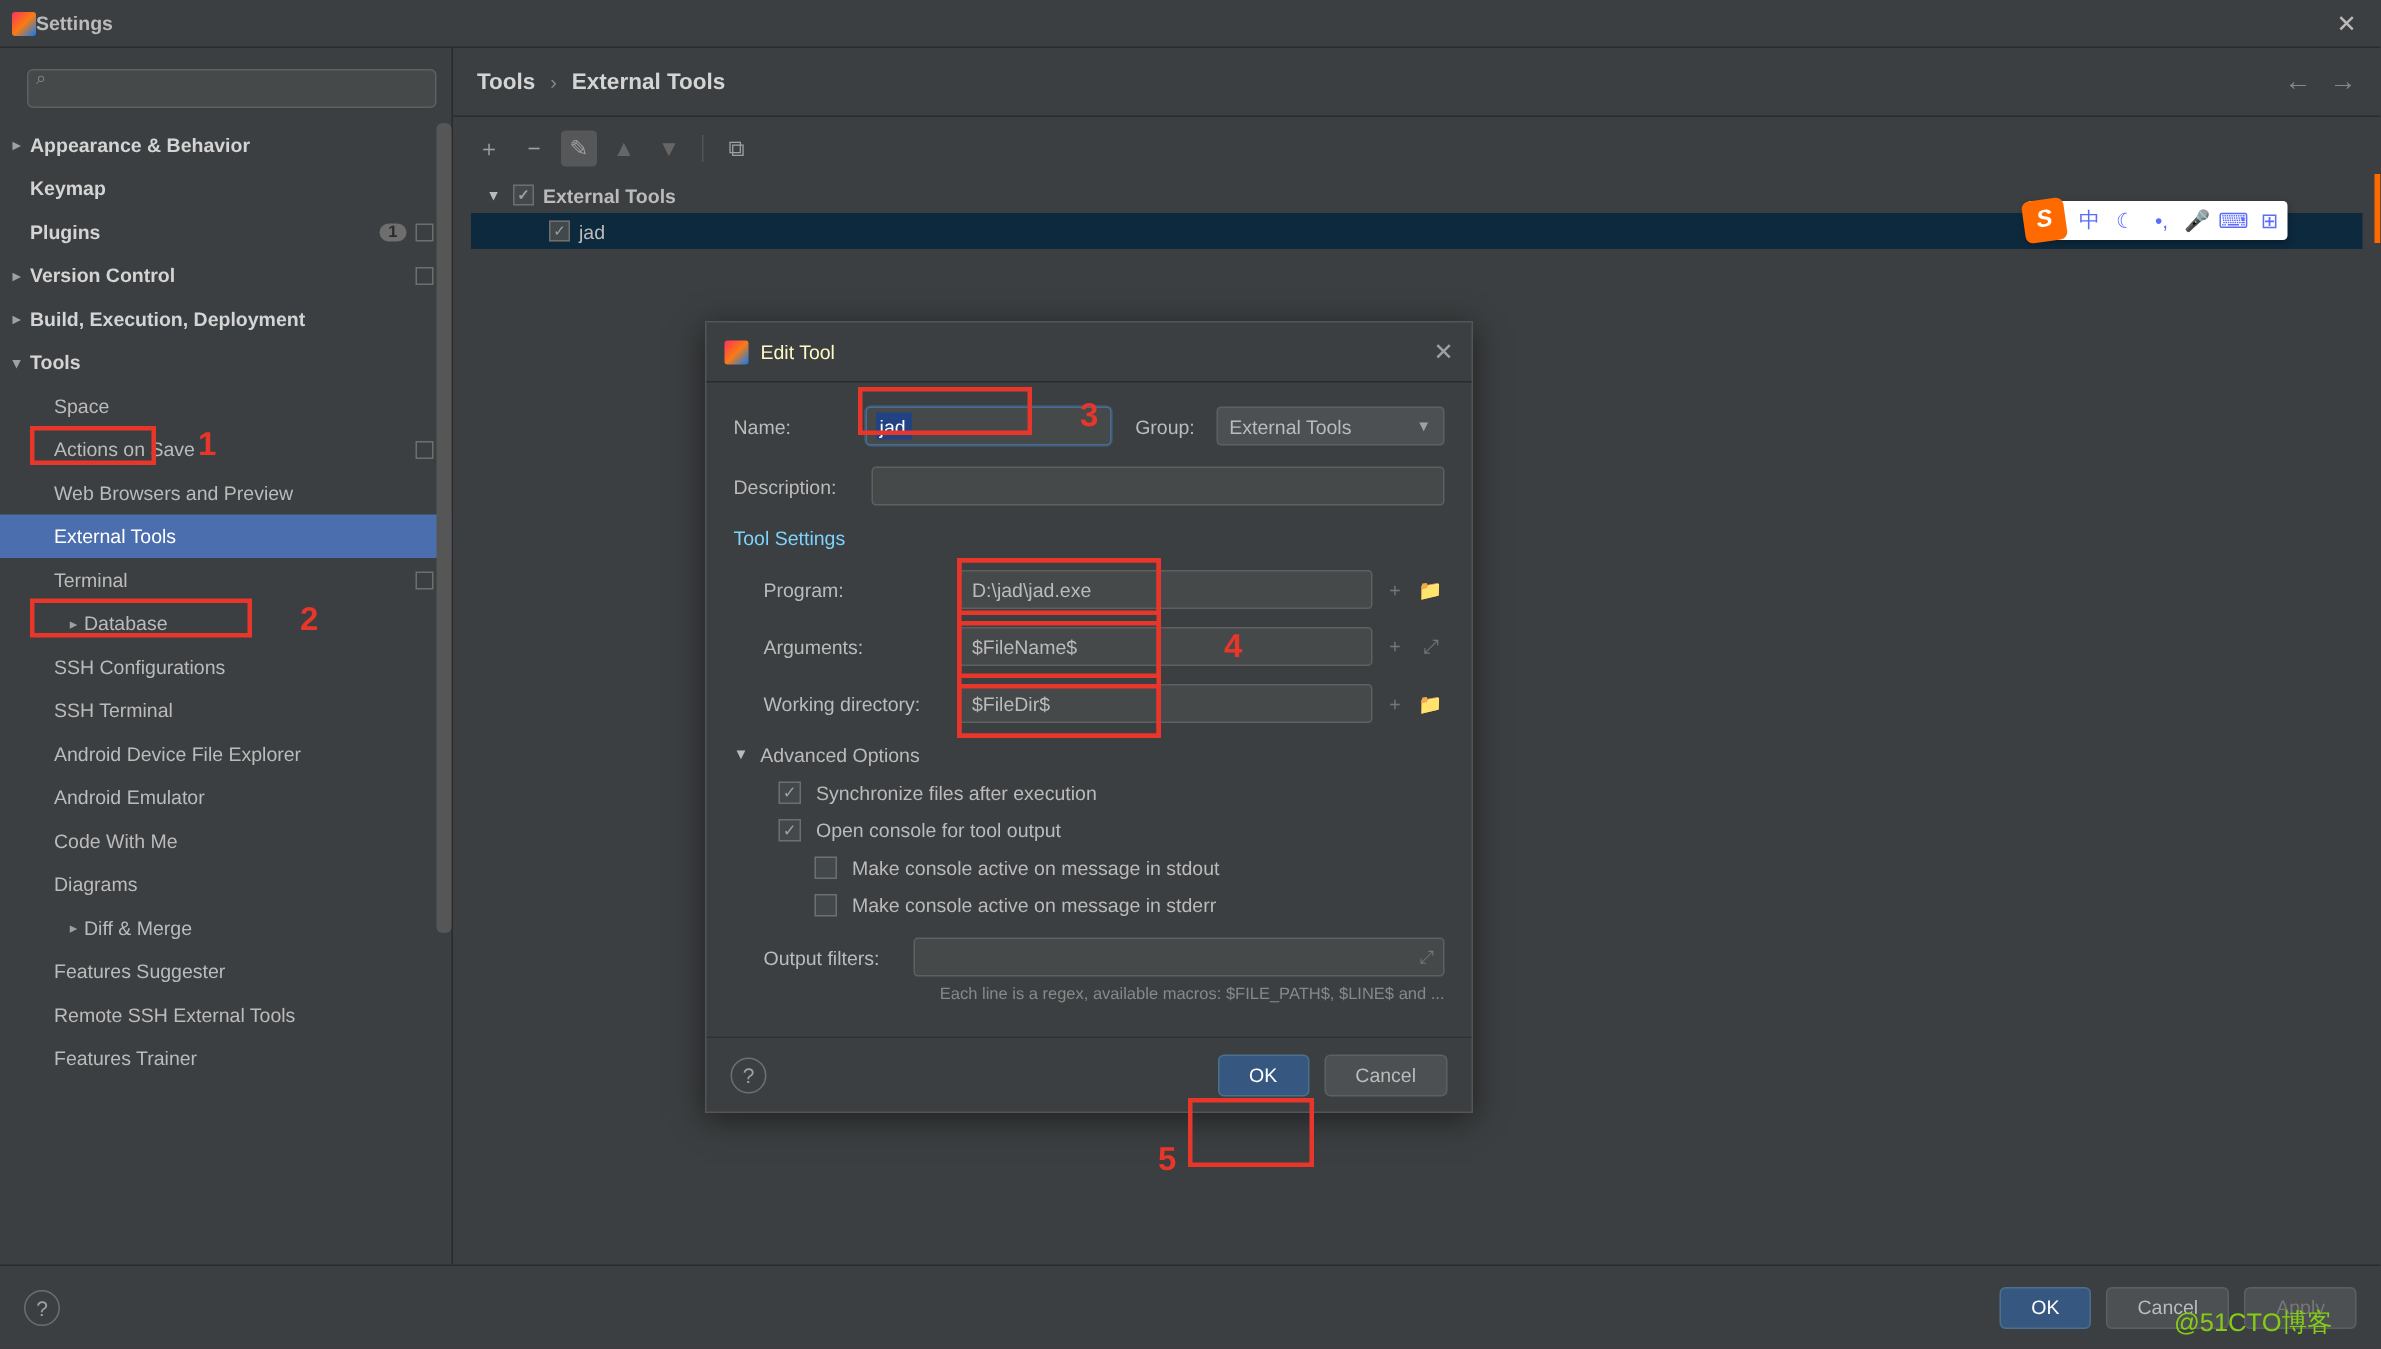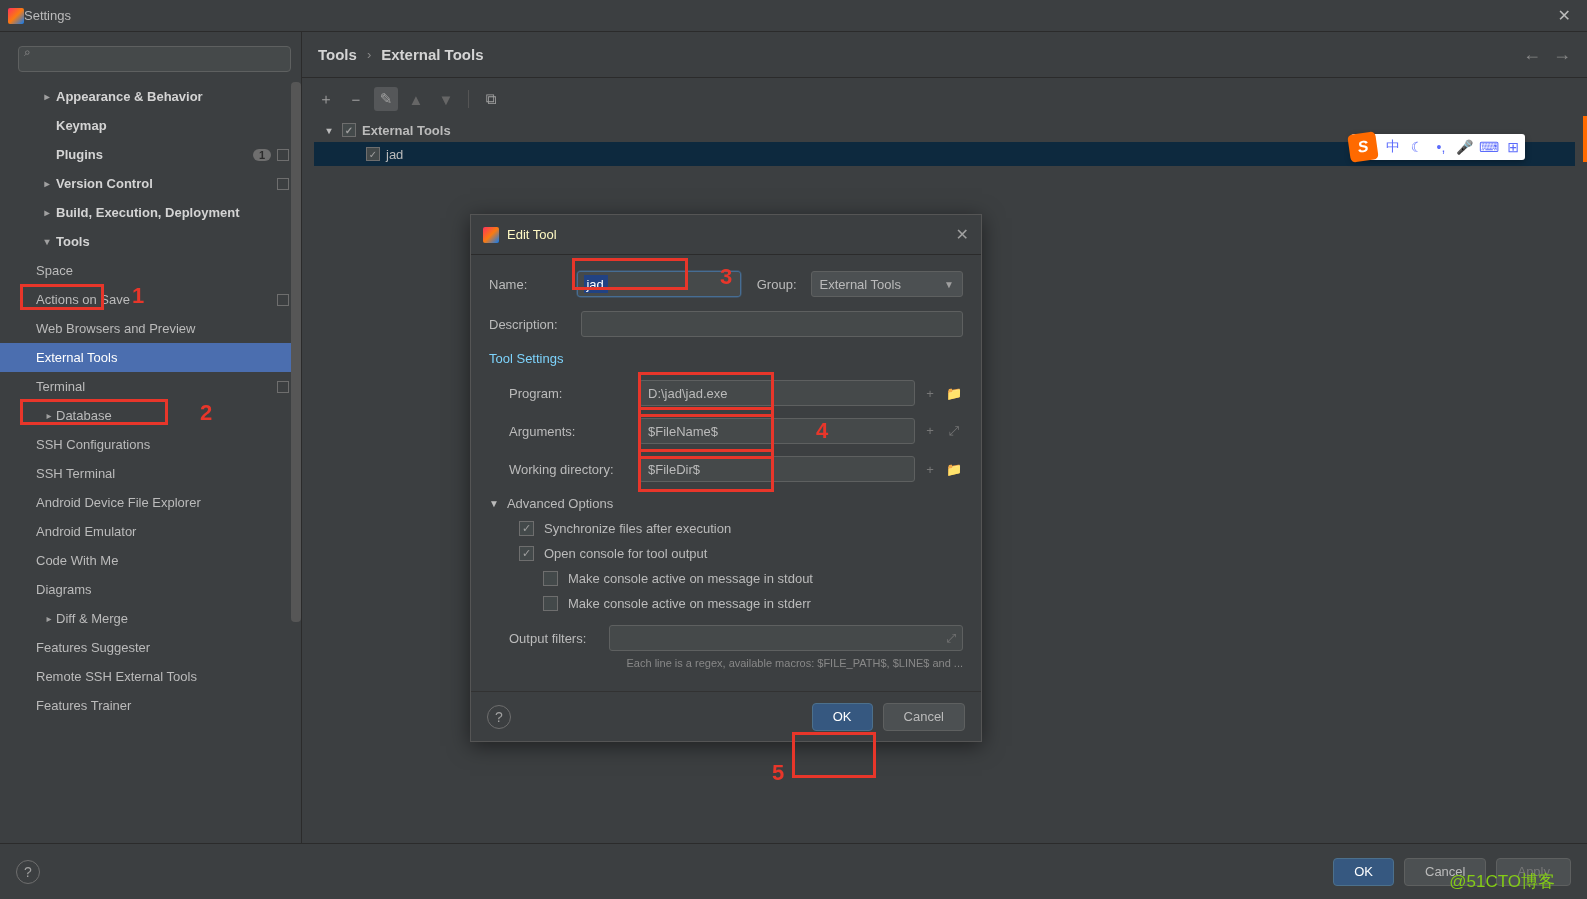--- a/index.html
+++ b/index.html
@@ -1,32 +1,32 @@
 <!DOCTYPE html>
 <html><head>
 <meta charset="utf-8">
 <style>
 * { box-sizing: border-box; margin: 0; padding: 0; font-family: "Segoe UI", Arial, sans-serif; }
 body { width: 1587px; height: 899px; background: #3C3F41; color: #BBBBBB; overflow: hidden; position: relative; font-size: 13px; }
 
 
 .titlebar { height: 32px; background: #3C3F41; display: flex; align-items: center; padding: 0 8px; border-bottom: 1px solid #2B2B2B; }
-.titlebar .title { color: #BBBBBB; font-size: 13px; }
+.titlebar .title { color: #BBBBBB; font-size: 13px; font-weight: bold; }
 .titlebar .close { margin-left: auto; color: #BBBBBB; font-size: 16px; cursor: pointer; padding: 0 8px; }
 
 
 .settings-body { display: flex; height: calc(100%  - 88px); }
 
 
 .sidebar { width: 302px; background: #3C3F41; border-right: 1px solid #2B2B2B; display: flex; flex-direction: column; padding-top: 8px; position: relative; }
 .search-wrap { padding: 6px 10px 10px 18px; }
 .search { width: 100%; height: 26px; background: #45494A; border: 1px solid #5E6060; border-radius: 4px; color: #BBBBBB; padding: 0 8px 0 22px; font-size: 13px; }
 .search-wrap .mag { position: absolute; left: 24px; top: 13px; color: #888; font-size: 12px; }
 .tree { overflow-y: auto; flex: 1; }
-.tree-item { height: 29px; display: flex; align-items: center; padding-left: 40px; cursor: pointer; color: #BBBBBB; font-size: 13px; position: relative; }
+.tree-item { height: 29px; display: flex; align-items: center; padding-left: 4px; cursor: pointer; color: #BBBBBB; font-size: 13px; position: relative; }
 .tree-item.bold { font-weight: 600; color: #D4D4D4; }
 .tree-item.sub { padding-left: 36px; font-weight: 400; }
 .tree-item.selected { background: #4B6EAF; color: #FFFFFF; }
 .tree-item .arrow { width: 14px; text-align: center; font-size: 10px; color: #A0A0A0; margin-right: 2px; }
 .tree-item .arrow.open::before { content: "▾"; }
 .tree-item .arrow.closed::before { content: "▸"; }
 .tree-item .arrow.none::before { content: ""; }
 .tree-item .end-icons { position: absolute; right: 12px; display: flex; gap: 6px; align-items: center; }
 .badge-num { background: #6E6E6E; color: #2B2B2B; border-radius: 8px; padding: 0 6px; font-size: 11px; font-weight: bold; }
 .mod-box { width: 12px; height: 12px; border: 1px solid #6E6E6E; }

